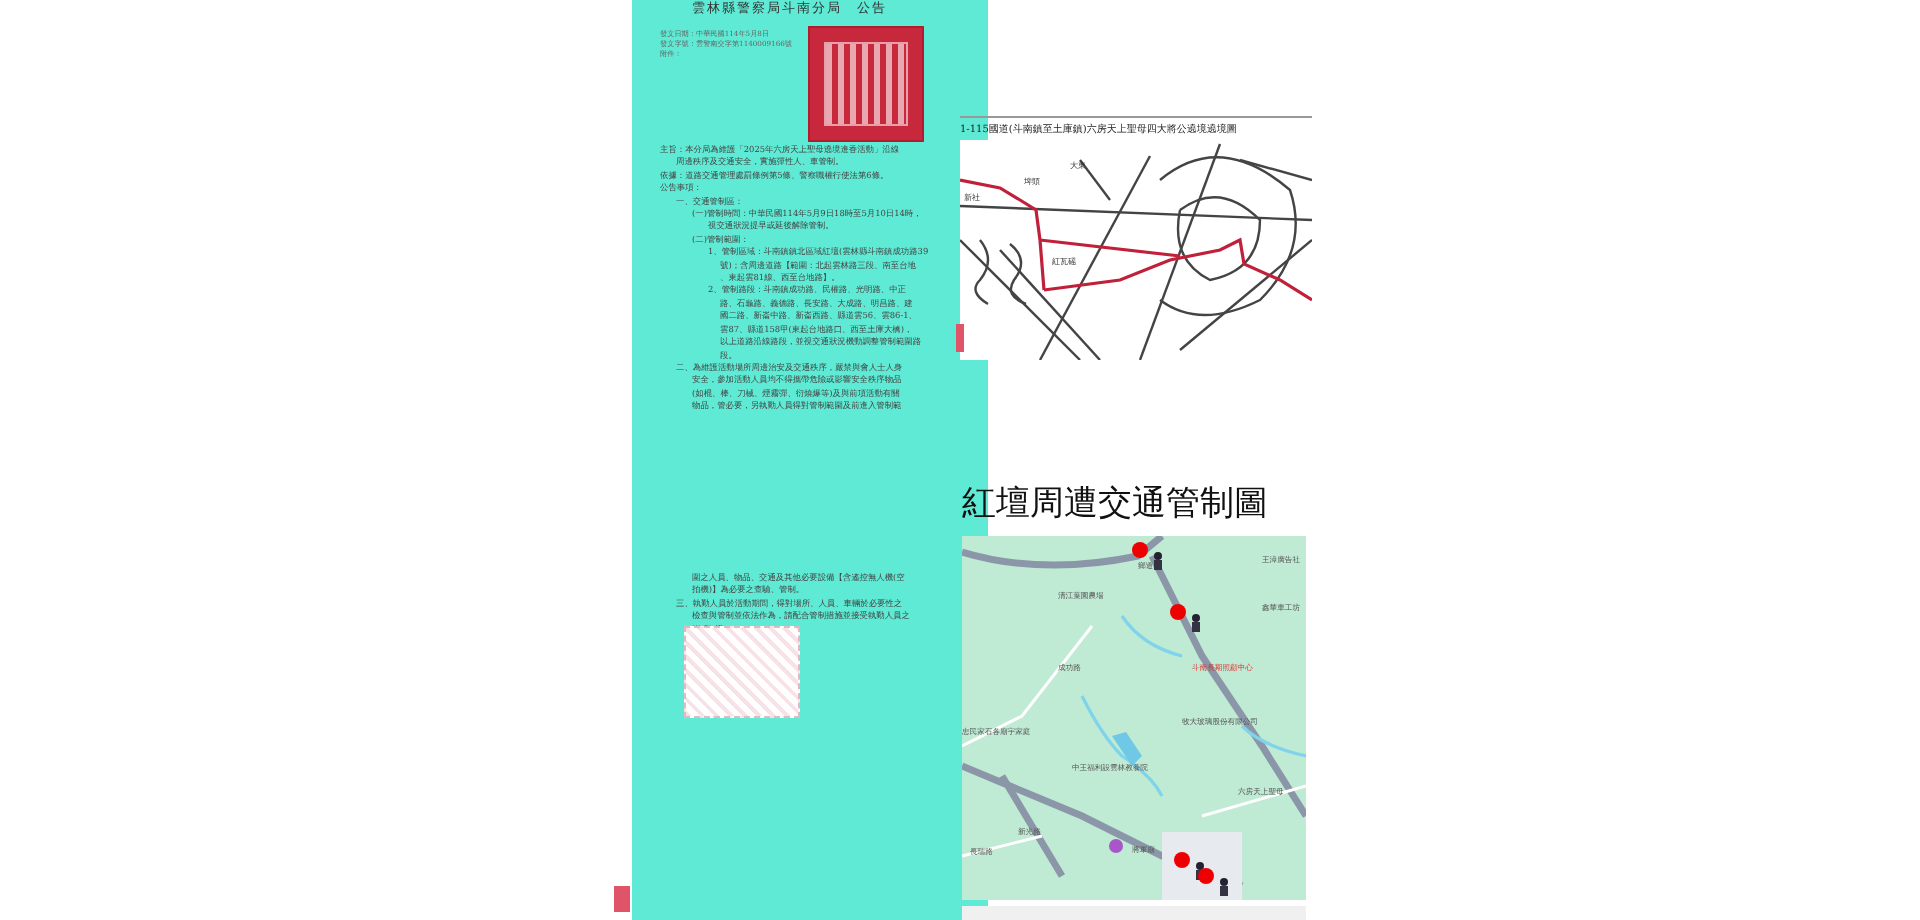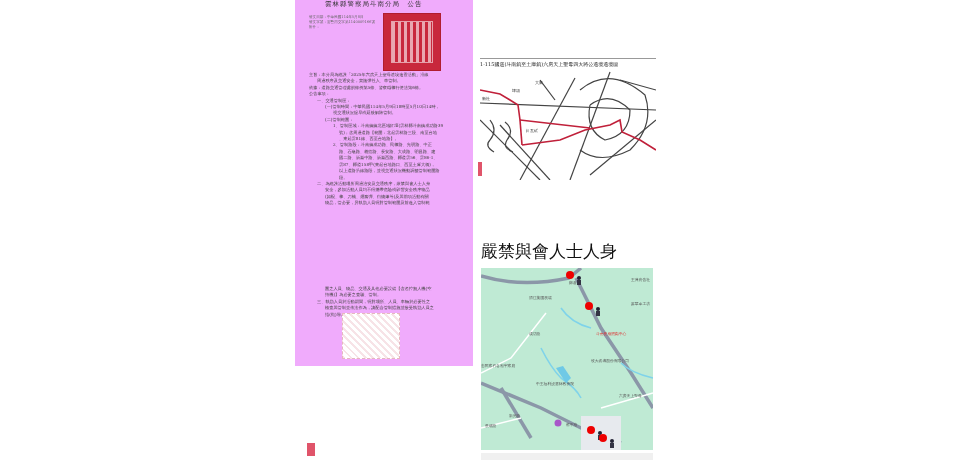--- a/index.html
+++ b/index.html
@@ -1,17 +1,17 @@
 <!DOCTYPE html>
 <html><head>
 <meta charset="utf-8">
 <style>
   html,body{margin:0;padding:0;background:#ffffff;}
   body{width:960px;height:460px;position:relative;overflow:hidden;font-family:"DejaVu Serif",serif;}
-  .doc{position:absolute;left:295px;top:0;width:178px;height:366px;background:#f0abfc;}
+  .doc{position:absolute;left:316px;top:0;width:178px;height:460px;background:#5eead4;}
   .doc-title{position:absolute;left:30px;top:0;width:150px;font-size:6.5px;color:#333;letter-spacing:1px;white-space:nowrap;}
   .meta{position:absolute;left:14px;top:15px;font-size:3.6px;line-height:5px;color:#666;white-space:pre;}
   .seal{position:absolute;left:88px;top:13px;width:58px;height:58px;background:#c8283c;border:1px solid #b01d30;box-sizing:border-box;}
   .seal-inner{position:absolute;left:7px;top:7px;right:7px;bottom:7px;border:1px solid #f2c9cf;background:repeating-linear-gradient(90deg,#f4d2d7 0 3px,#c8283c 3px 6px);opacity:.75;}
   .body-text{position:absolute;left:14px;top:72px;width:160px;font-size:4.2px;line-height:6.4px;color:#444;}
   .body-text p{margin:0;white-space:nowrap;overflow:hidden;}
   .ind1{padding-left:8px}.ind2{padding-left:16px}.ind3{padding-left:24px}.ind4{padding-left:30px}
   .part2{position:absolute;left:14px;top:286px;width:160px;font-size:4.2px;line-height:6.4px;color:#444;}
   .part2 p{margin:0;white-space:nowrap;overflow:hidden;}
   .seal2{position:absolute;left:342px;top:313px;width:56px;height:44px;border:1px dashed #e6b7c0;background:repeating-linear-gradient(45deg,#f7e3e7 0 2px,#fff 2px 5px);}
@@ -100,21 +100,21 @@
       <path d="M40 50 L110 58"></path>
     </g>
     <text x="2" y="30" font-size="4" fill="#333">新社</text>
     <text x="32" y="22" font-size="4" fill="#333">埤頭</text>
     <text x="55" y="14" font-size="4" fill="#333">大東</text>
     <text x="46" y="62" font-size="4" fill="#333">紅瓦磘</text>
   </svg>
 </div>
 <div class="map1-stamp"></div>
 
-<div class="map2-title">嚴禁與會人士人身</div>
+<div class="map2-title">紅壇周遭交通管制圖</div>
 <div class="map2" id="map2">
   <svg width="172" height="182" viewBox="0 0 172 182" style="position:absolute;left:0;top:0">
     <g fill="none" stroke="#8b97a8" stroke-width="3.5">
       <path d="M0 8 Q40 20 88 10 L100 0"></path>
       <path d="M95 10 L120 60 L150 105 L172 140"></path>
       <path d="M0 115 L60 140 L100 160 L140 175"></path>
       <path d="M20 120 L50 170"></path>
     </g>
     <g fill="none" stroke="#ffffff" stroke-width="1.5">
       <path d="M65 45 L30 90 L0 105"></path>

